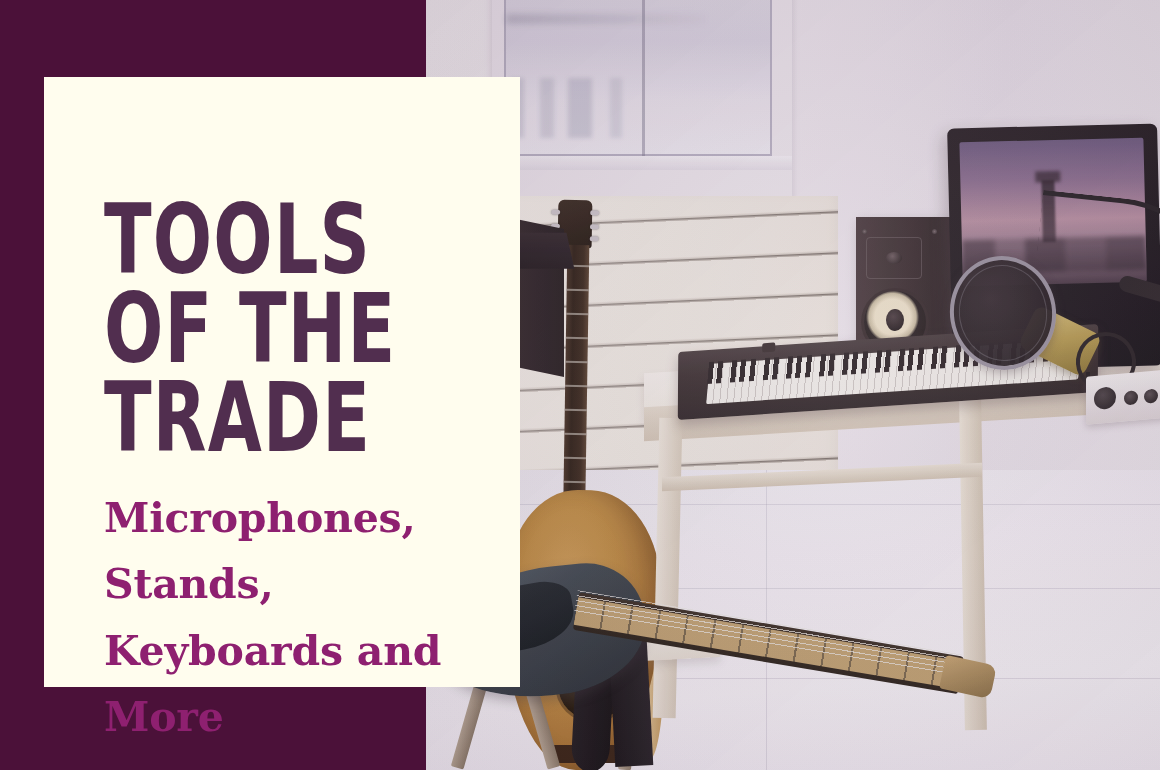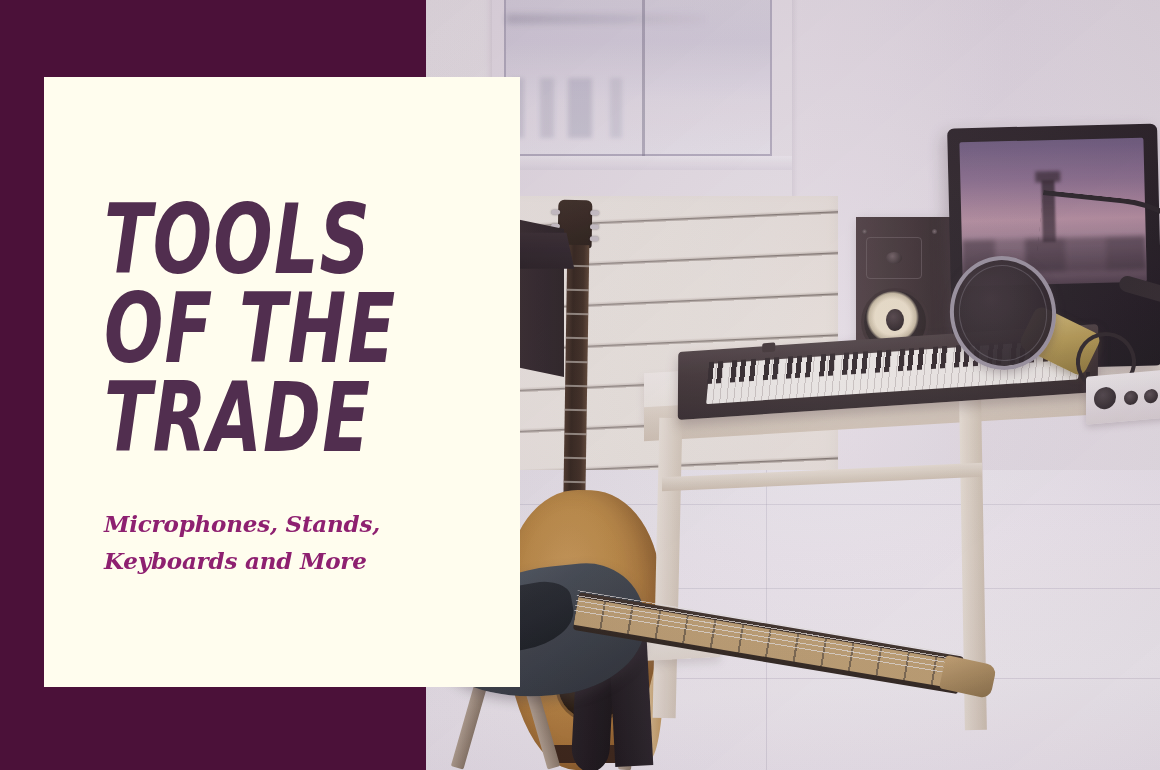--- a/index.html
+++ b/index.html
@@ -425,42 +425,41 @@
     position:absolute; left:0; top:0; width:426px; height:770px;
     background:#4b1139;
   }
 
   
   .card {
     position:absolute;
     left:44px; top:77px; width:476px; height:610px;
     background:#fffdee;
     padding:0;
-    font-style:italic;
   }
   .card-inner {
     position:absolute; left:60px; top:118px; right:24px;
   }
   .title {
     font-family:"Liberation Sans Narrow","DejaVu Sans Condensed","Liberation Sans", sans-serif;
     font-weight:700;
     font-size:97px;
     line-height:.92;
     letter-spacing:1.5px;
     color:#512e4f;
     text-transform:uppercase;
     transform:scaleX(.8);
     transform-origin:left top;
     white-space:pre-line;
   }
   .subtitle {
-    margin-top:42px;
+    margin-top:22px;
     font-family:"DejaVu Serif","Liberation Serif", serif;
     font-weight:700;
-    font-size:23px;
+    font-size:41px;
     line-height:1.62;
     letter-spacing:-.2px;
     color:#8e2070;
     white-space:pre-line;
   }
 </style>
 </head>
 <body>
 
 <div id="banner">

